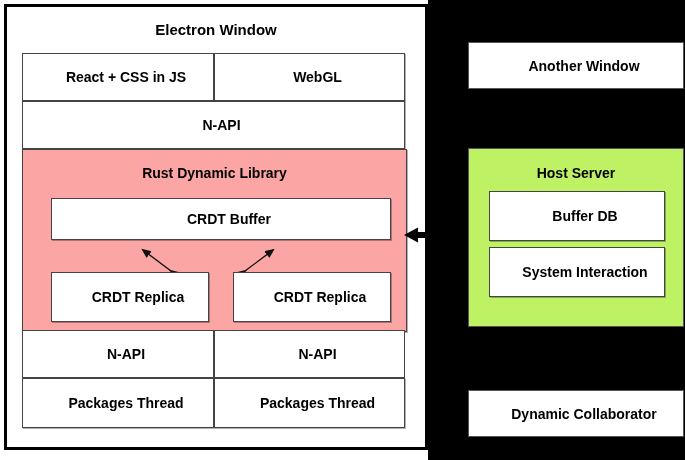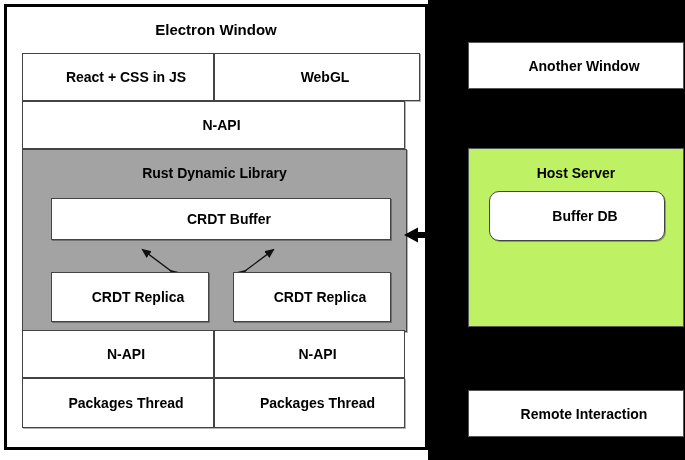--- a/index.html
+++ b/index.html
@@ -62,21 +62,21 @@
   }
   .cell-flat {
     border: 1px solid #444444;
     font-size: 14px;
     box-shadow: none;
   }
   .container-cell {
     border: 1px solid #444444;
     box-shadow: 1px 1px 0 rgba(0,0,0,0.30);
     display: block;
-    background: #a3a3a3;
+    background: #fca5a5;
   }
   .container-title {
     position: absolute;
     left: 0;
     right: 0;
     text-align: center;
     font-weight: bold;
     font-size: 14px;
     color: #000000;
   }
@@ -102,21 +102,21 @@
 
   <div class="black-panel" style="left:428px; top:0px; width:257px; height:460px;"></div>
 
   <div class="box window-outer" style="left:4px; top:4px; width:424px; height:446px;">
 
     <div class="window-title" style="top:14px;">Electron Window</div>
 
     <div class="box cell" style="left:15px; top:46px; width:192px; height:48px;">
       <span>React + CSS in JS</span>
     </div>
-    <div class="box cell" style="left:207px; top:46px; width:206px; height:48px;">
+    <div class="box cell" style="left:207px; top:46px; width:191px; height:48px;">
       <span>WebGL</span>
     </div>
 
     <div class="box cell" style="left:15px; top:94px; width:383px; height:48px;">
       <span>N-API</span>
     </div>
 
     <div class="container-cell" style="position:absolute; left:15px; top:142px; width:383px; height:181px;">
 
       <div class="container-title" style="top:15px;">Rust Dynamic Library</div>
@@ -165,23 +165,26 @@
   </svg>
 
   <div class="box panel" style="left:468px; top:42px; width:216px; height:47px;">
     <span>Another Window</span>
   </div>
 
   <div class="panel" style="position:absolute; left:468px; top:148px; width:216px; height:179px; background:#bef264; box-sizing:border-box;">
 
     <div class="container-title" style="top:16px;">Host Server</div>
 
-    <div class="box cell" style="left:20px; top:42px; width:176px; height:50px;border-radius:10px;">
+    <div class="box cell" style="left:20px; top:42px; width:176px; height:50px;">
       <span>Buffer DB</span>
     </div>
 
+    <div class="box cell" style="left:20px; top:98px; width:176px; height:50px;">
+      <span>System Interaction</span>
+    </div>
   </div>
 
   <div class="box panel" style="left:468px; top:390px; width:216px; height:47px;">
-    <span>Remote Interaction</span>
+    <span>Dynamic Collaborator</span>
   </div>
 
 </div>
 
 </body></html>

